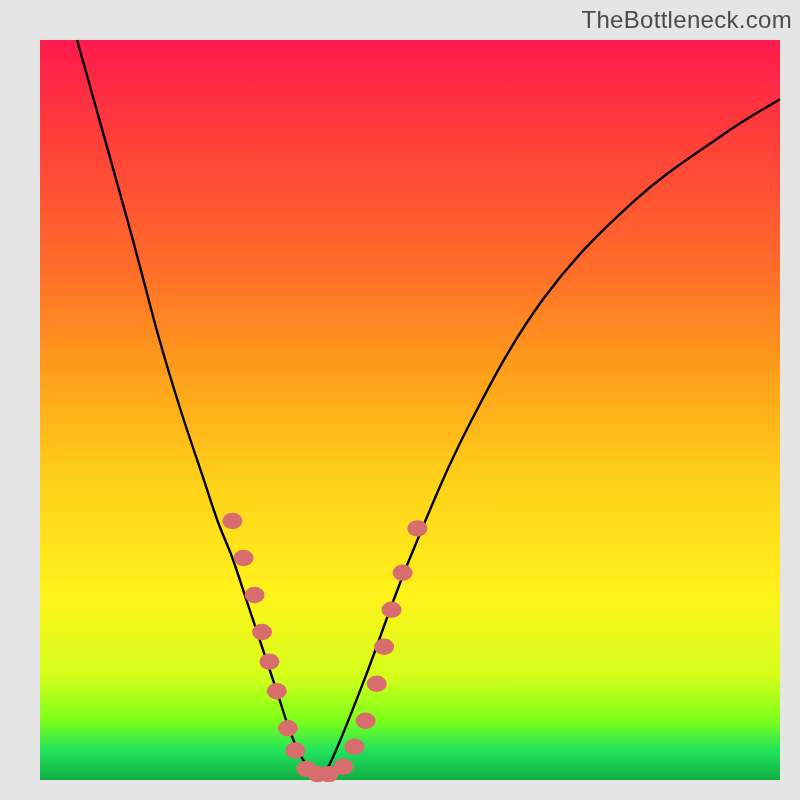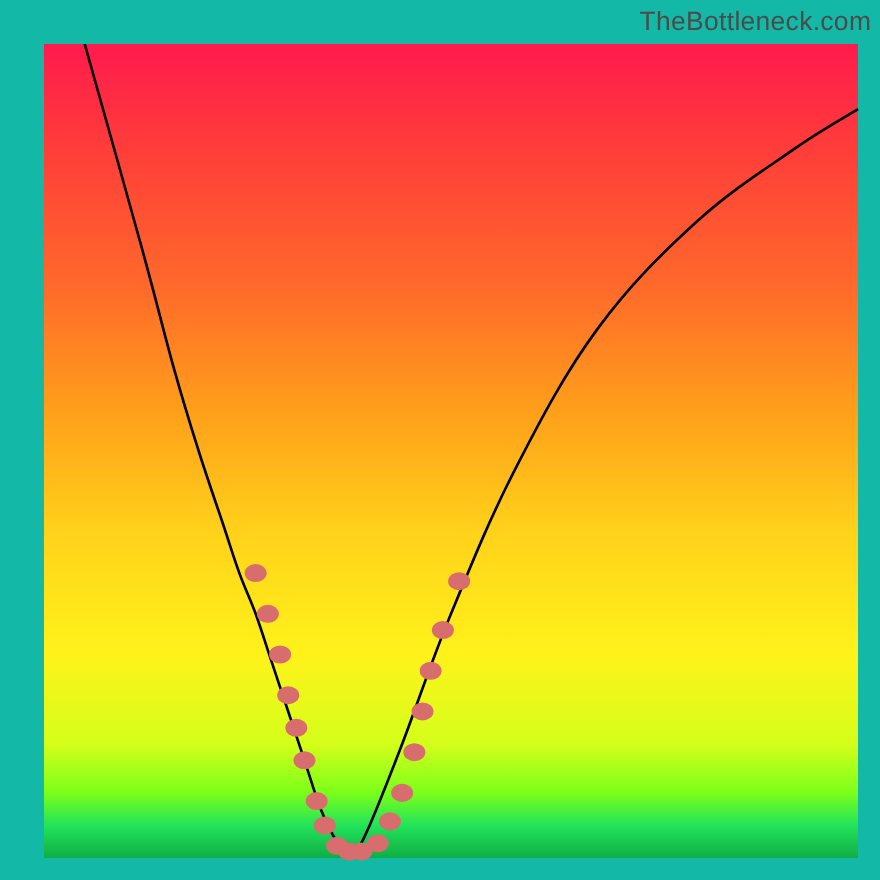--- a/index.html
+++ b/index.html
@@ -10,21 +10,21 @@
     background: #000;
     overflow: hidden;
     font-family: Arial, Helvetica, sans-serif;
   }
   .frame {
     position: absolute;
     top: 0;
     left: 0;
     width: 800px;
     height: 800px;
-    background: #14b8a6;
+    background: #e5e5e5;
   }
   .plot {
     position: absolute;
     left: 40px;
     top: 40px;
     width: 740px;
     height: 740px;
     
     background: linear-gradient(
       to bottom,

